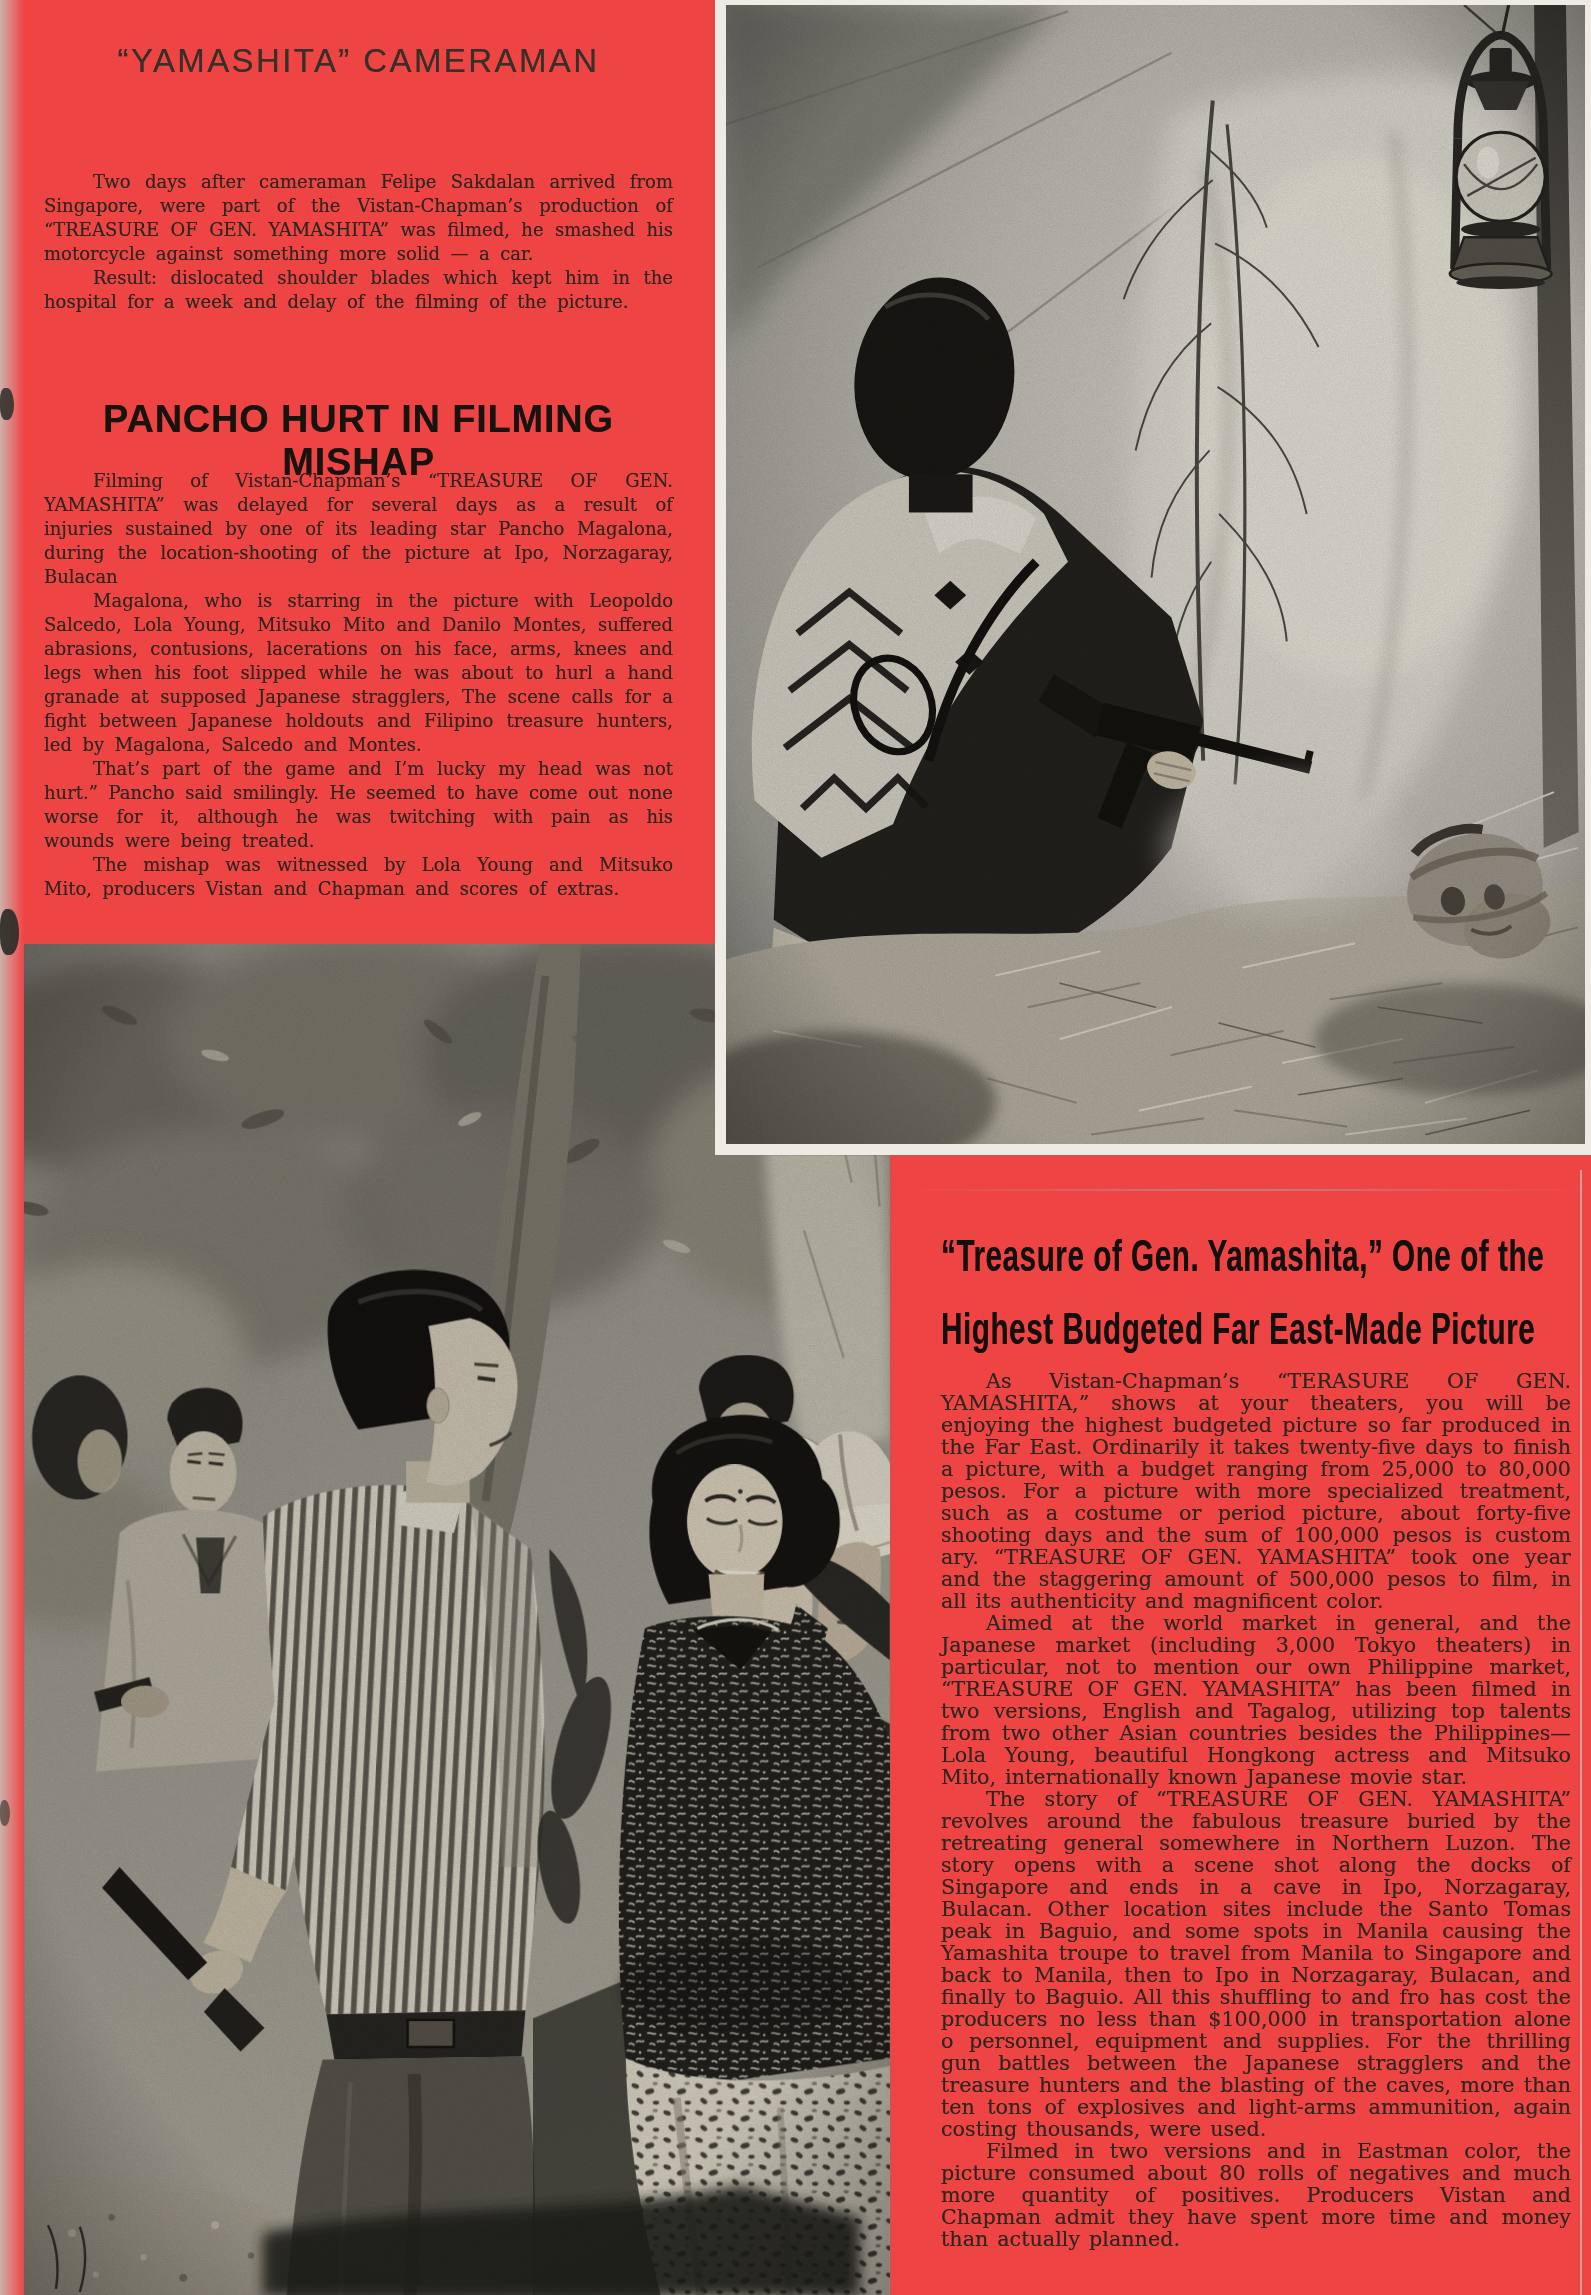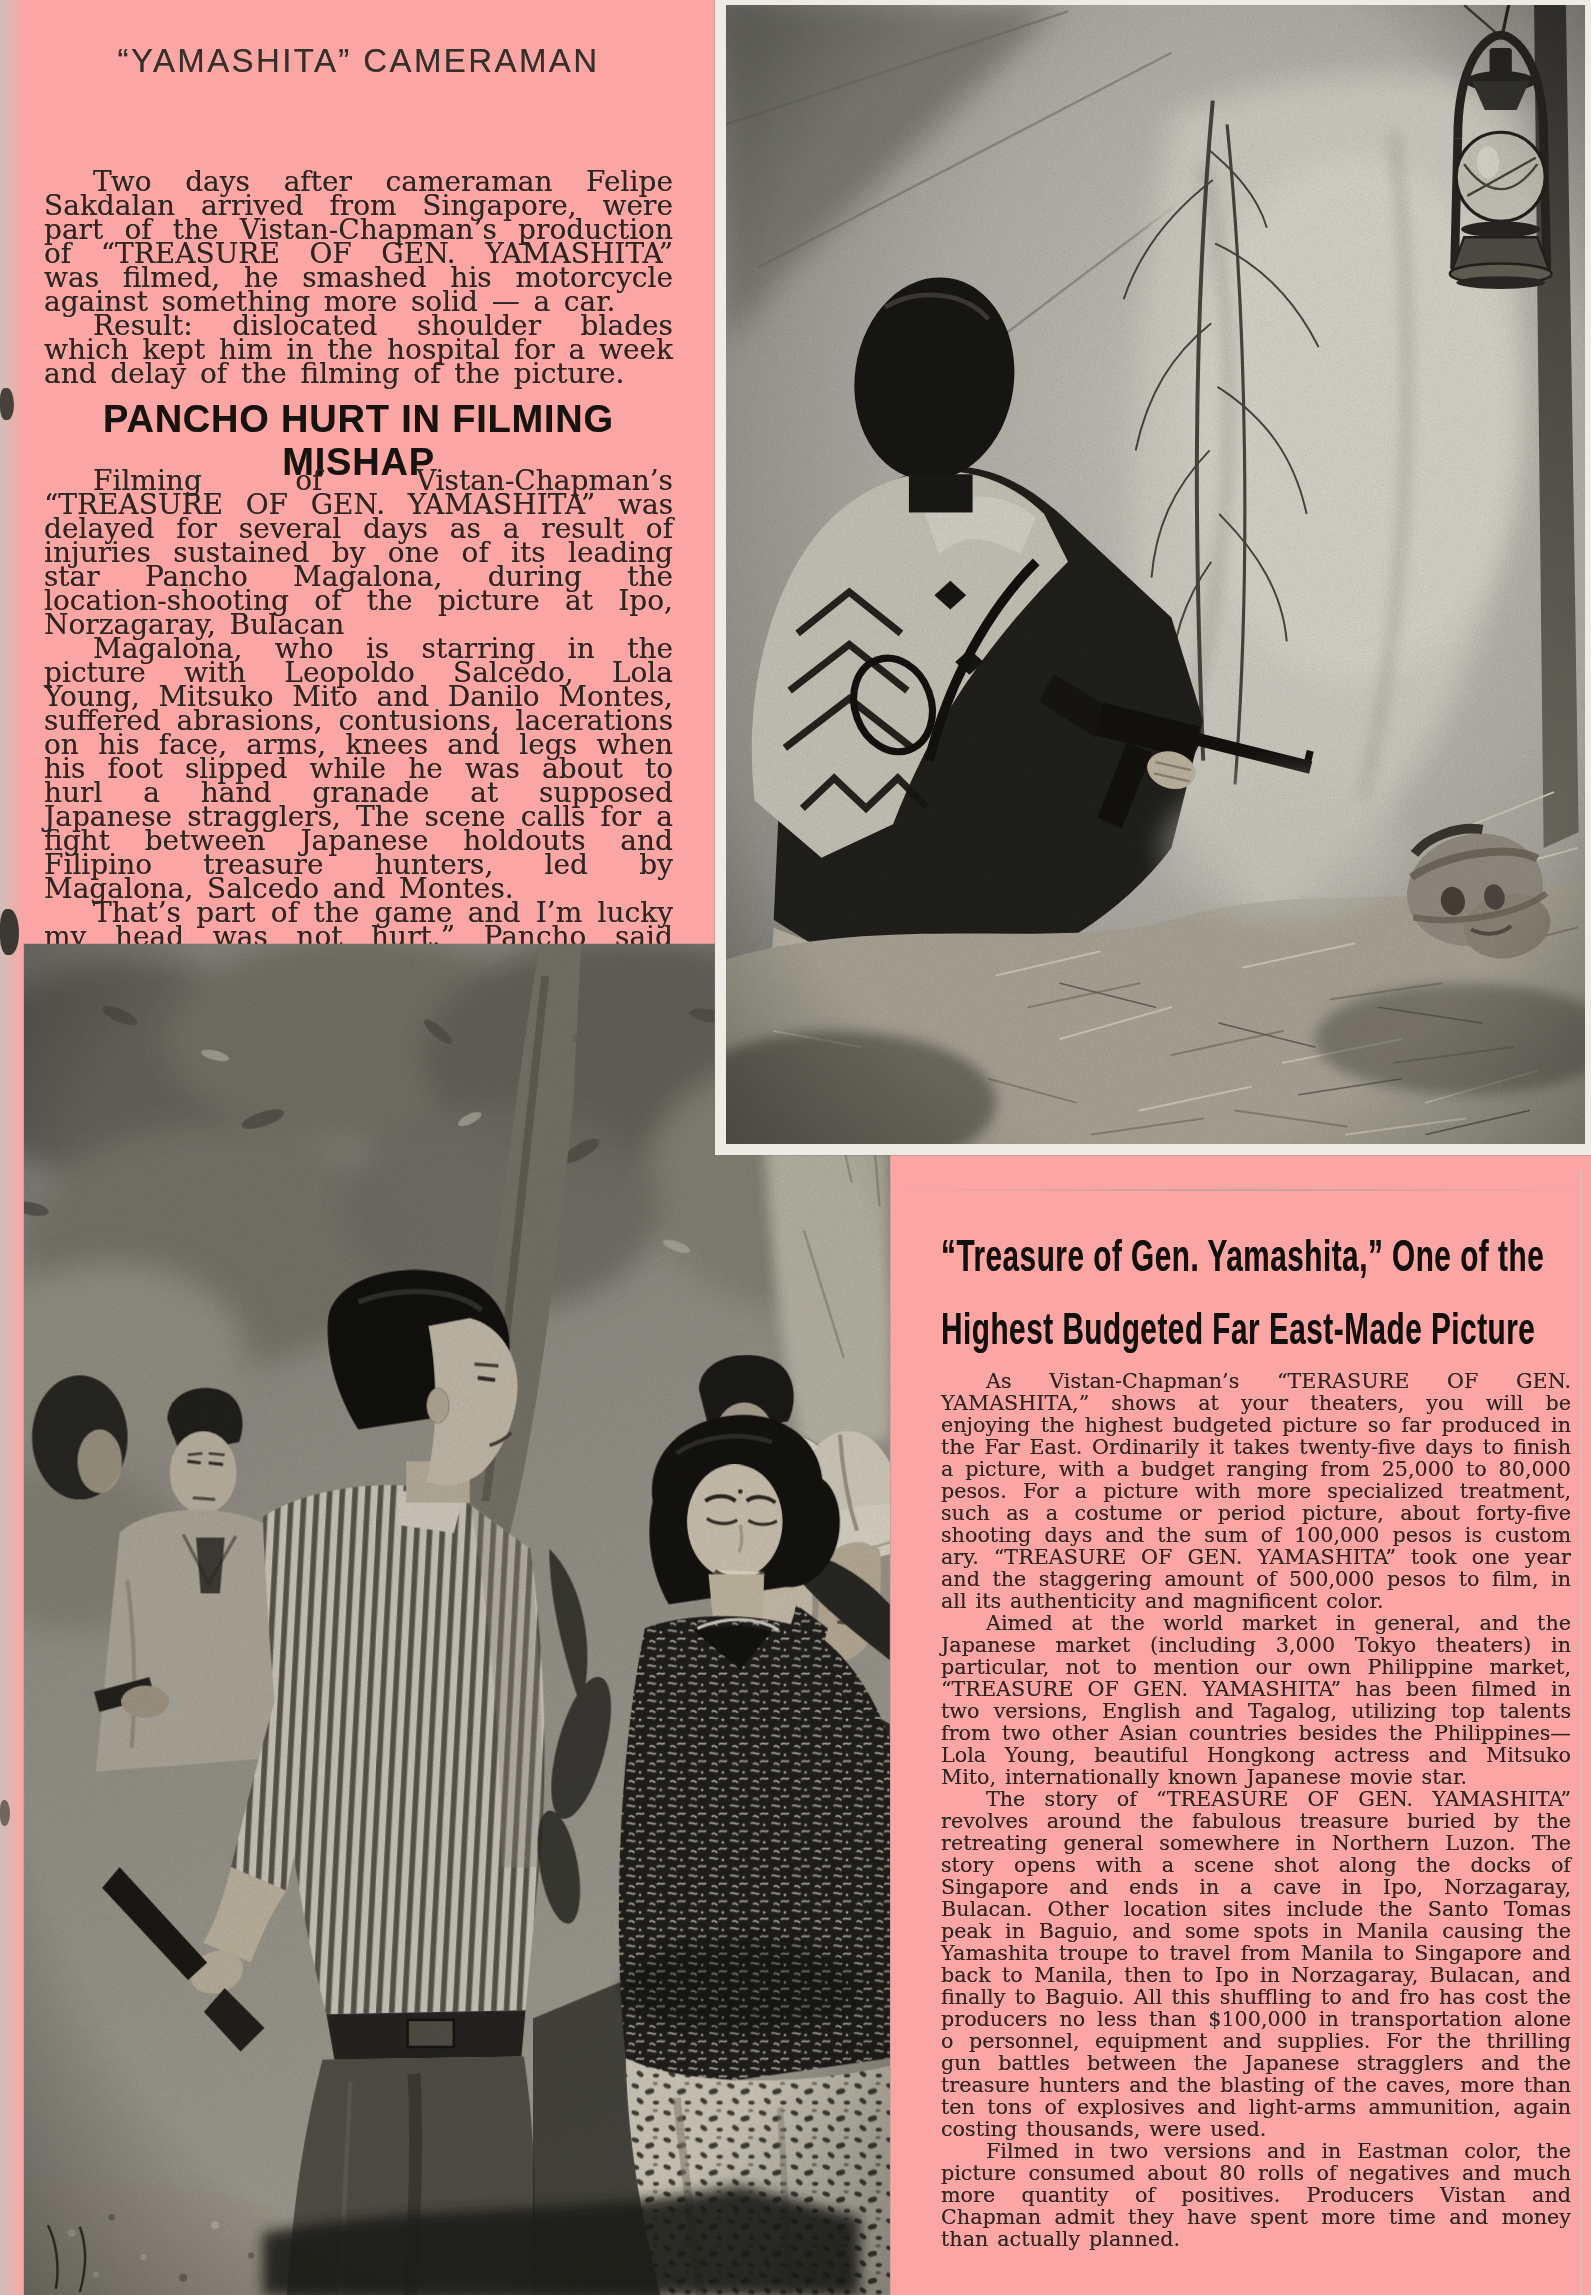--- a/index.html
+++ b/index.html
@@ -1,18 +1,18 @@
 <!DOCTYPE html>
 <html style="font-size:12.7px"><head>
 <meta charset="utf-8">
 <style>
   html,body{margin:0;padding:0;background:#9b978f;}
   .page{
     position:relative;width:1591px;height:2295px;margin:0 auto;
-    background:#fca5a5;overflow:hidden;
+    background:#ef4444;overflow:hidden;
     font-family:"DejaVu Serif", serif;color:#29261f;
   }
   
   .edge-shade{position:absolute;left:0;top:0;width:24px;height:2295px;
     background:linear-gradient(to right,#c7c4bb,rgba(234,231,224,0));opacity:.85;}
   .mark{position:absolute;background:#2e2c27;border-radius:40% 60% 55% 45%;}
   .mark.m1{left:0;top:388px;width:13.5px;height:32px;opacity:.85;}
   .mark.m2{left:0;top:909px;width:19px;height:46px;opacity:.92;}
   .mark.m3{left:0;top:1800px;width:10.3px;height:25.5px;opacity:.6;}
   .crease{position:absolute;left:895px;top:1189px;width:696px;height:2.4px;
@@ -21,21 +21,21 @@
 
   
   .left-col{position:absolute;left:44px;top:0;width:629px;}
   .headline1{
     position:absolute;left:0;top:41px;width:629px;text-align:center;
     font-family:"Liberation Sans",sans-serif;font-weight:400;
     font-size:33px;line-height:40px;letter-spacing:2.4px;color:#343129;
     text-shadow:0 0 0.5px rgba(40,35,30,.6);
   }
   .body-copy{position:absolute;text-align:justify;
-    font-size:28px;line-height:24px;word-spacing:4.8px;color:#2b2720;
+    font-size:18px;line-height:24px;word-spacing:4.8px;color:#2b2720;
     text-shadow:0 0 0.4px rgba(43,39,32,.55);}
   .body-copy p{margin:0;text-indent:49px;}
   .a1-body{left:0;top:170px;width:629px;}
   .headline2{
     position:absolute;left:0;top:398px;width:629px;text-align:center;
     font-family:"Liberation Sans",sans-serif;font-weight:700;
     font-size:38px;letter-spacing:0.8px;color:#17140f;
     text-shadow:0 0 0.5px rgba(20,16,10,.5);
   }
   .a2-body{left:0;top:469px;width:629px;}

